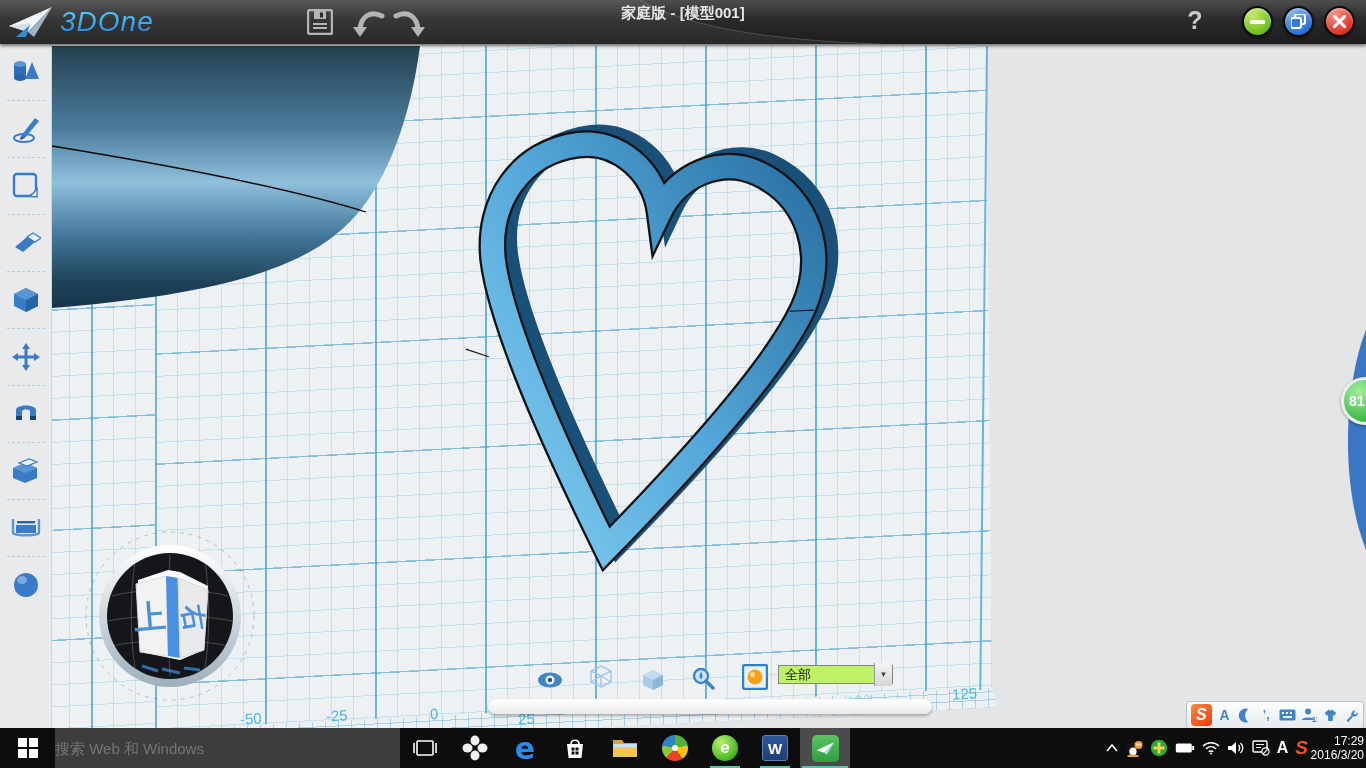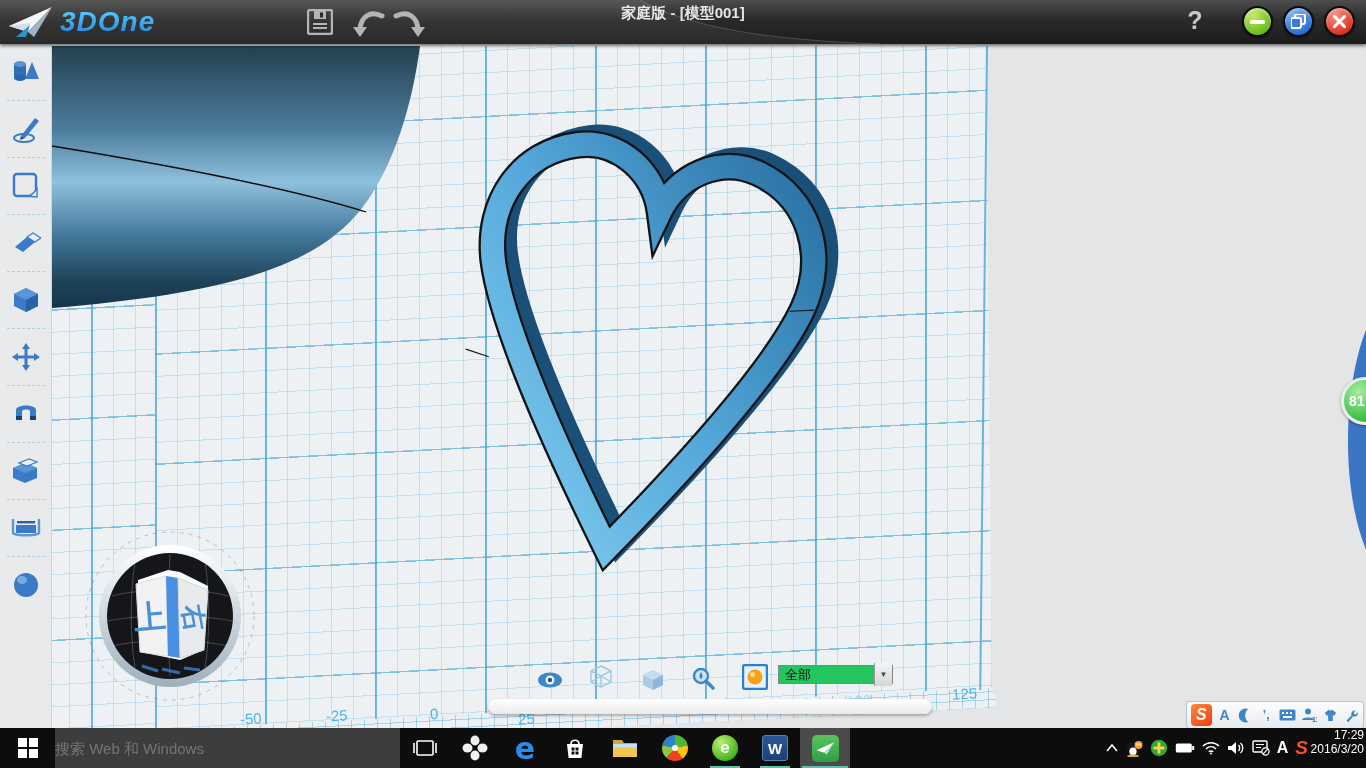--- a/index.html
+++ b/index.html
@@ -5,21 +5,21 @@
   * { margin:0; padding:0; box-sizing:border-box; }
   html,body { width:1366px; height:768px; overflow:hidden; }
   body { font-family:"Liberation Sans","DejaVu Sans",sans-serif; background:#e4e5e6; position:relative; }
   .abs { position:absolute; }
 
   
   #titlebar { position:absolute; top:0; left:0; width:1366px; height:44px;
     background:linear-gradient(#4d4d4d,#2a2a2a 45%,#1c1c1c);
     box-shadow:0 2px 3px rgba(0,0,0,.5); z-index:50; }
   .brand { position:absolute; left:8px; top:4px; display:flex; align-items:center; gap:6px; }
-  .brand-text { font-size:28px; font-weight:bold; font-style:italic; letter-spacing:1px;
+  .brand-text { font-size:28px; font-weight:normal; font-style:italic; letter-spacing:1px;
     background:linear-gradient(180deg,#5fd9ff,#1d7de0); -webkit-background-clip:text;
     background-clip:text; color:transparent; }
   .tb-icon { position:absolute; top:7px; width:34px; height:30px; display:flex; align-items:center; justify-content:center; cursor:pointer; }
   .tb-title { position:absolute; top:4px; left:50%; transform:translateX(-50%); color:#e6e6e6; font-size:15px; white-space:nowrap;font-weight:bold; }
   .help-q { position:absolute; left:1180px; top:6px; width:30px; height:30px; color:#c9c9c9; font-size:25px; font-weight:bold; text-align:center; cursor:pointer; }
   .winbtn { position:absolute; top:6px; width:31px; height:31px; border-radius:50%; border:2px solid #0c0c0c;
     display:flex; align-items:center; justify-content:center; color:#fff; font-weight:bold; cursor:pointer;
     box-shadow:inset 0 2px 3px rgba(255,255,255,.45), 0 1px 2px rgba(0,0,0,.6); }
   .winbtn.green { left:1242px; background:radial-gradient(circle at 35% 28%,#c8e96a,#6cbf18 70%,#4f9a0f); }
   .winbtn.blue  { left:1283px; background:radial-gradient(circle at 35% 28%,#7fb4f5,#2b6fd8 70%,#1c55b4); }
@@ -49,21 +49,21 @@
       repeating-linear-gradient(-3deg, rgba(110,185,222,.55) 0 1px, transparent 1px 8px);
     clip-path:polygon(104px 684px, 940px 642px, 946px 661px, 112px 704px); }
   #wall-right-edge { position:absolute; left:986px; top:2px; width:2px; height:644px;
     background:rgba(80,170,215,.85); transform:rotate(.6deg); transform-origin:top; }
   .axis-label { position:absolute; color:#4fb4e6; font-size:15px; transform:rotate(-3deg); }
   #watermark { position:absolute; left:562px; top:312px; font-size:42px; font-weight:bold;
     color:rgba(148,158,167,.5); letter-spacing:2px; text-shadow:1px 1px 0 rgba(255,255,255,.55); z-index:6; }
 
   
   .vp-icon { position:absolute; width:26px; height:26px; display:flex; align-items:center; justify-content:center; cursor:pointer; z-index:8; }
-  #filter-box { position:absolute; left:778px; top:621px; width:115px; height:19px; background:#22c55e;
+  #filter-box { position:absolute; left:778px; top:621px; width:115px; height:19px; background:#bef264;
     border:1px solid #848484; display:flex; align-items:center; z-index:8; cursor:pointer; }
   #filter-box .val { flex:1; font-size:13px; color:#111; padding-left:6px; }
   #filter-box .arrow-btn { width:18px; height:23px; border-left:1px solid #9a9a9a;
     background:linear-gradient(#f4f4f4,#d6d6d6); display:flex; align-items:center; justify-content:center; font-size:8px; color:#444; }
   #hslider { position:absolute; left:488px; top:655px; width:444px; height:15px; border-radius:8px;
     background:linear-gradient(#ffffff,#ebebeb); box-shadow:0 2px 3px rgba(0,0,0,.28), inset 0 0 1px #d8d8d8; z-index:9; cursor:pointer; }
 
   
   #side-tab { position:absolute; left:1338px; top:256px; z-index:10; }
   #community-badge { position:absolute; left:1341px; top:333px; width:48px; height:48px; border-radius:50%;
@@ -90,21 +90,21 @@
   #search-box { width:345px; height:40px; background:#3d3d3d; display:flex; align-items:center; }
   #search-box input { width:100%; height:100%; background:transparent; border:none; outline:none;
     color:#b5b5b5; font-size:15px; font-family:inherit; }
   .tb-slot { width:50px; height:40px; display:flex; align-items:center; justify-content:center; position:relative; cursor:pointer; }
   .tb-slot.active { background:#4b4b4b; }
   .underline { position:absolute; bottom:0; left:10px; width:30px; height:2px; background:#5fc0a8; }
   .tb-slot.active .underline { left:2px; width:46px; }
   #tray { position:absolute; right:58px; top:728px; height:40px; display:flex; align-items:center; gap:7px; z-index:71; }
   .tray-ic { height:22px; display:flex; align-items:center; justify-content:center; color:#fff; cursor:pointer; }
   #clock { position:absolute; right:2px; top:728px; width:56px; height:40px; color:#fff; font-size:12px;
-    display:flex; flex-direction:column; align-items:flex-end; justify-content:flex-start; line-height:14px; z-index:71; cursor:pointer; }
+    display:flex; flex-direction:column; align-items:flex-end; justify-content:center; line-height:14px; z-index:71; cursor:pointer; }
 
   .letter-e { font-size:30px; font-weight:bold; color:#2a8ce8; font-family:"DejaVu Sans",sans-serif; }
   .circle360 { width:26px; height:26px; border-radius:50%;
     background:conic-gradient(#53b332 0 22%, #ffc20e 22% 40%, #ef4123 40% 62%, #8dc63f 62% 78%, #2f83c7 78% 100%); position:relative; }
   .circle360:after { content:""; position:absolute; left:10px; top:10px; width:6px; height:6px; border-radius:50%; background:#fff; }
   .greene { width:26px; height:26px; border-radius:50%; background:radial-gradient(circle at 35% 30%,#b8ef72,#49b81f 70%,#2f9310);
     color:#fff; font-weight:bold; font-size:17px; display:flex; align-items:center; justify-content:center; }
   .word-ic { width:26px; height:26px; border-radius:3px; background:linear-gradient(#2b579a,#1e3f73);
     color:#fff; font-weight:bold; font-size:15px; display:flex; align-items:center; justify-content:center; border:1px solid #5b7fb9; }
   .done3-ic { width:27px; height:27px; border-radius:5px; background:linear-gradient(#5bc35e,#2f9e43);

